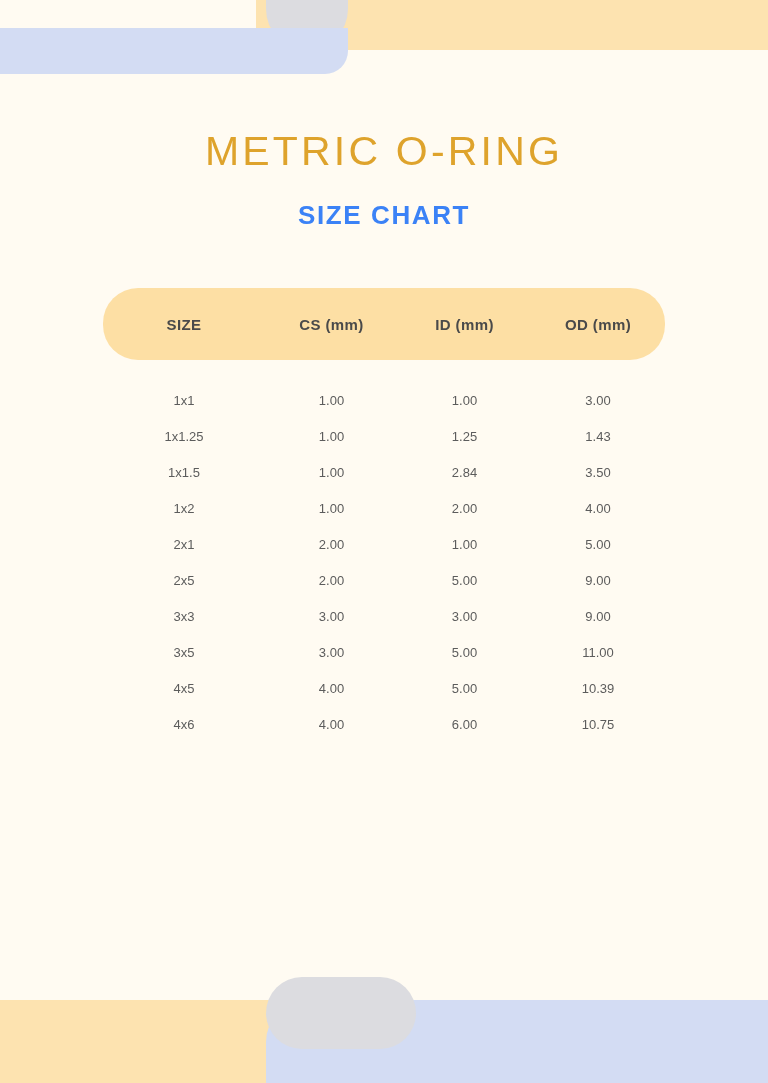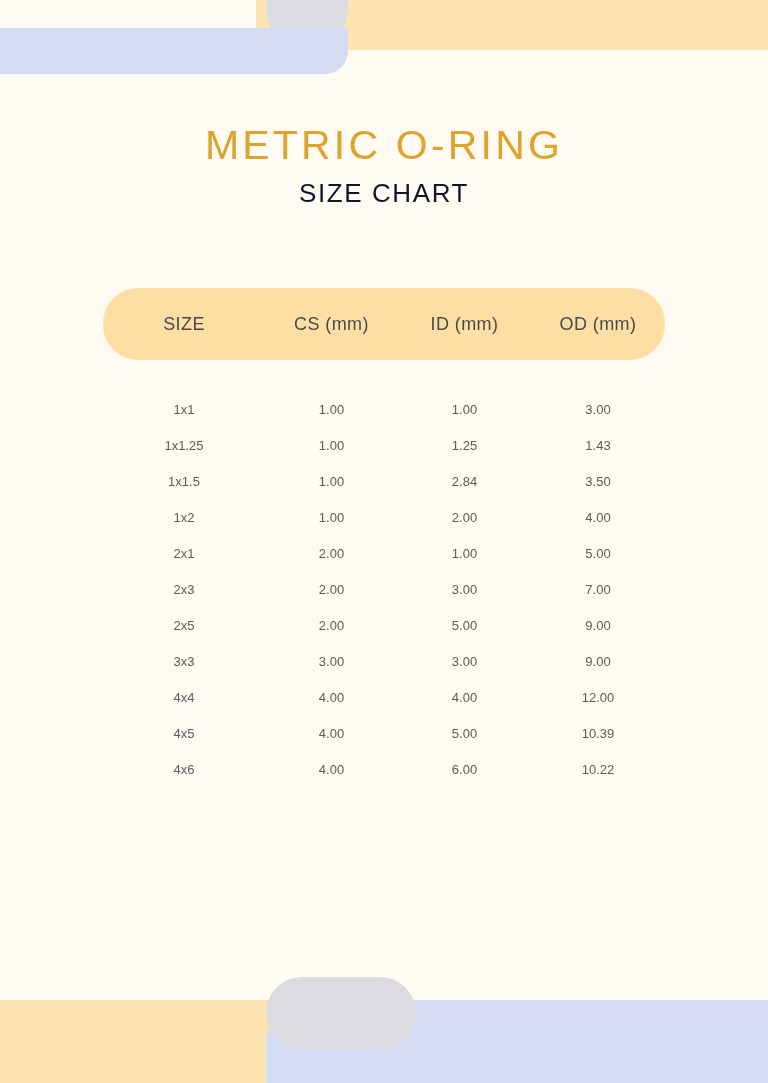--- a/index.html
+++ b/index.html
@@ -77,57 +77,57 @@
     left: 266px;
     width: 150px;
     height: 72px;
     background: #DCDCE0;
     border-radius: 36px;
   }
 
   
   .title-block {
     position: absolute;
-    top: 122px;
+    top: 128px;
     left: 0;
     width: 768px;
     text-align: center;
   }
   .title-main {
     font-size: 41px;
     letter-spacing: 3.2px;
     color: #DEA32C;
     font-weight: 400;
     line-height: 1.15;
   }
   .title-sub {
-    margin-top: 9px;
+    margin-top: 25px;
     font-size: 26px;
     letter-spacing: 1.6px;
-    color: #0f172a;
-    font-weight: 400;
+    color: #3b82f6;
+    font-weight: 700;
   }
 
   
   .table-wrap {
     position: absolute;
     top: 288px;
     left: 103px;
     width: 562px;
   }
   table.size-table {
     width: 562px;
     border-collapse: collapse;
     table-layout: fixed;
   }
   table.size-table thead th {
     background: #FDDFA4;
     height: 70px;
-    font-size: 18px;
-    font-weight: 400;
+    font-size: 15px;
+    font-weight: 700;
     color: #4A4A4A;
     letter-spacing: 0.4px;
     text-align: center;
     vertical-align: middle;
   }
   table.size-table thead th:first-child {
     border-top-left-radius: 35px;
     border-bottom-left-radius: 35px;
   }
   table.size-table thead th:last-child {
@@ -136,21 +136,21 @@
   }
   table.size-table tbody tr td {
     height: 34px;
     font-size: 13px;
     color: #5C5C5C;
     text-align: center;
     vertical-align: middle;
     font-weight: 400;
   }
   table.size-table tbody tr:first-child td {
-    padding-top: 32px;
+    padding-top: 23px;
   }
   .col-size   { width: 162px; }
   .col-cs     { width: 133px; }
   .col-id     { width: 133px; }
   .col-od     { width: 134px; }
 </style>
 </head>
 <body>
 
 <div class="page">
@@ -205,54 +205,48 @@
           <td>2.00</td>
           <td>4.00</td>
         </tr>
         <tr>
           <td>2x1</td>
           <td>2.00</td>
           <td>1.00</td>
           <td>5.00</td>
         </tr>
         <tr>
-          <td>2x3</td>
-          <td>2.00</td>
-          <td>3.00</td>
-          <td>7.00</td>
-        </tr>
-        <tr>
           <td>2x5</td>
           <td>2.00</td>
           <td>5.00</td>
           <td>9.00</td>
         </tr>
         <tr>
           <td>3x3</td>
           <td>3.00</td>
           <td>3.00</td>
           <td>9.00</td>
         </tr>
         <tr>
-          <td>4x4</td>
-          <td>4.00</td>
-          <td>4.00</td>
-          <td>12.00</td>
+          <td>3x5</td>
+          <td>3.00</td>
+          <td>5.00</td>
+          <td>11.00</td>
         </tr>
         <tr>
           <td>4x5</td>
           <td>4.00</td>
           <td>5.00</td>
           <td>10.39</td>
         </tr>
         <tr>
           <td>4x6</td>
           <td>4.00</td>
           <td>6.00</td>
-          <td>10.22</td>
+          <td>10.75</td>
         </tr>
       </tbody>
     </table>
   </div>
 
   <div class="deco-bot-yellow"></div>
   <div class="deco-bot-blue"></div>
   <div class="deco-bot-gray"></div>
 
 </div>

